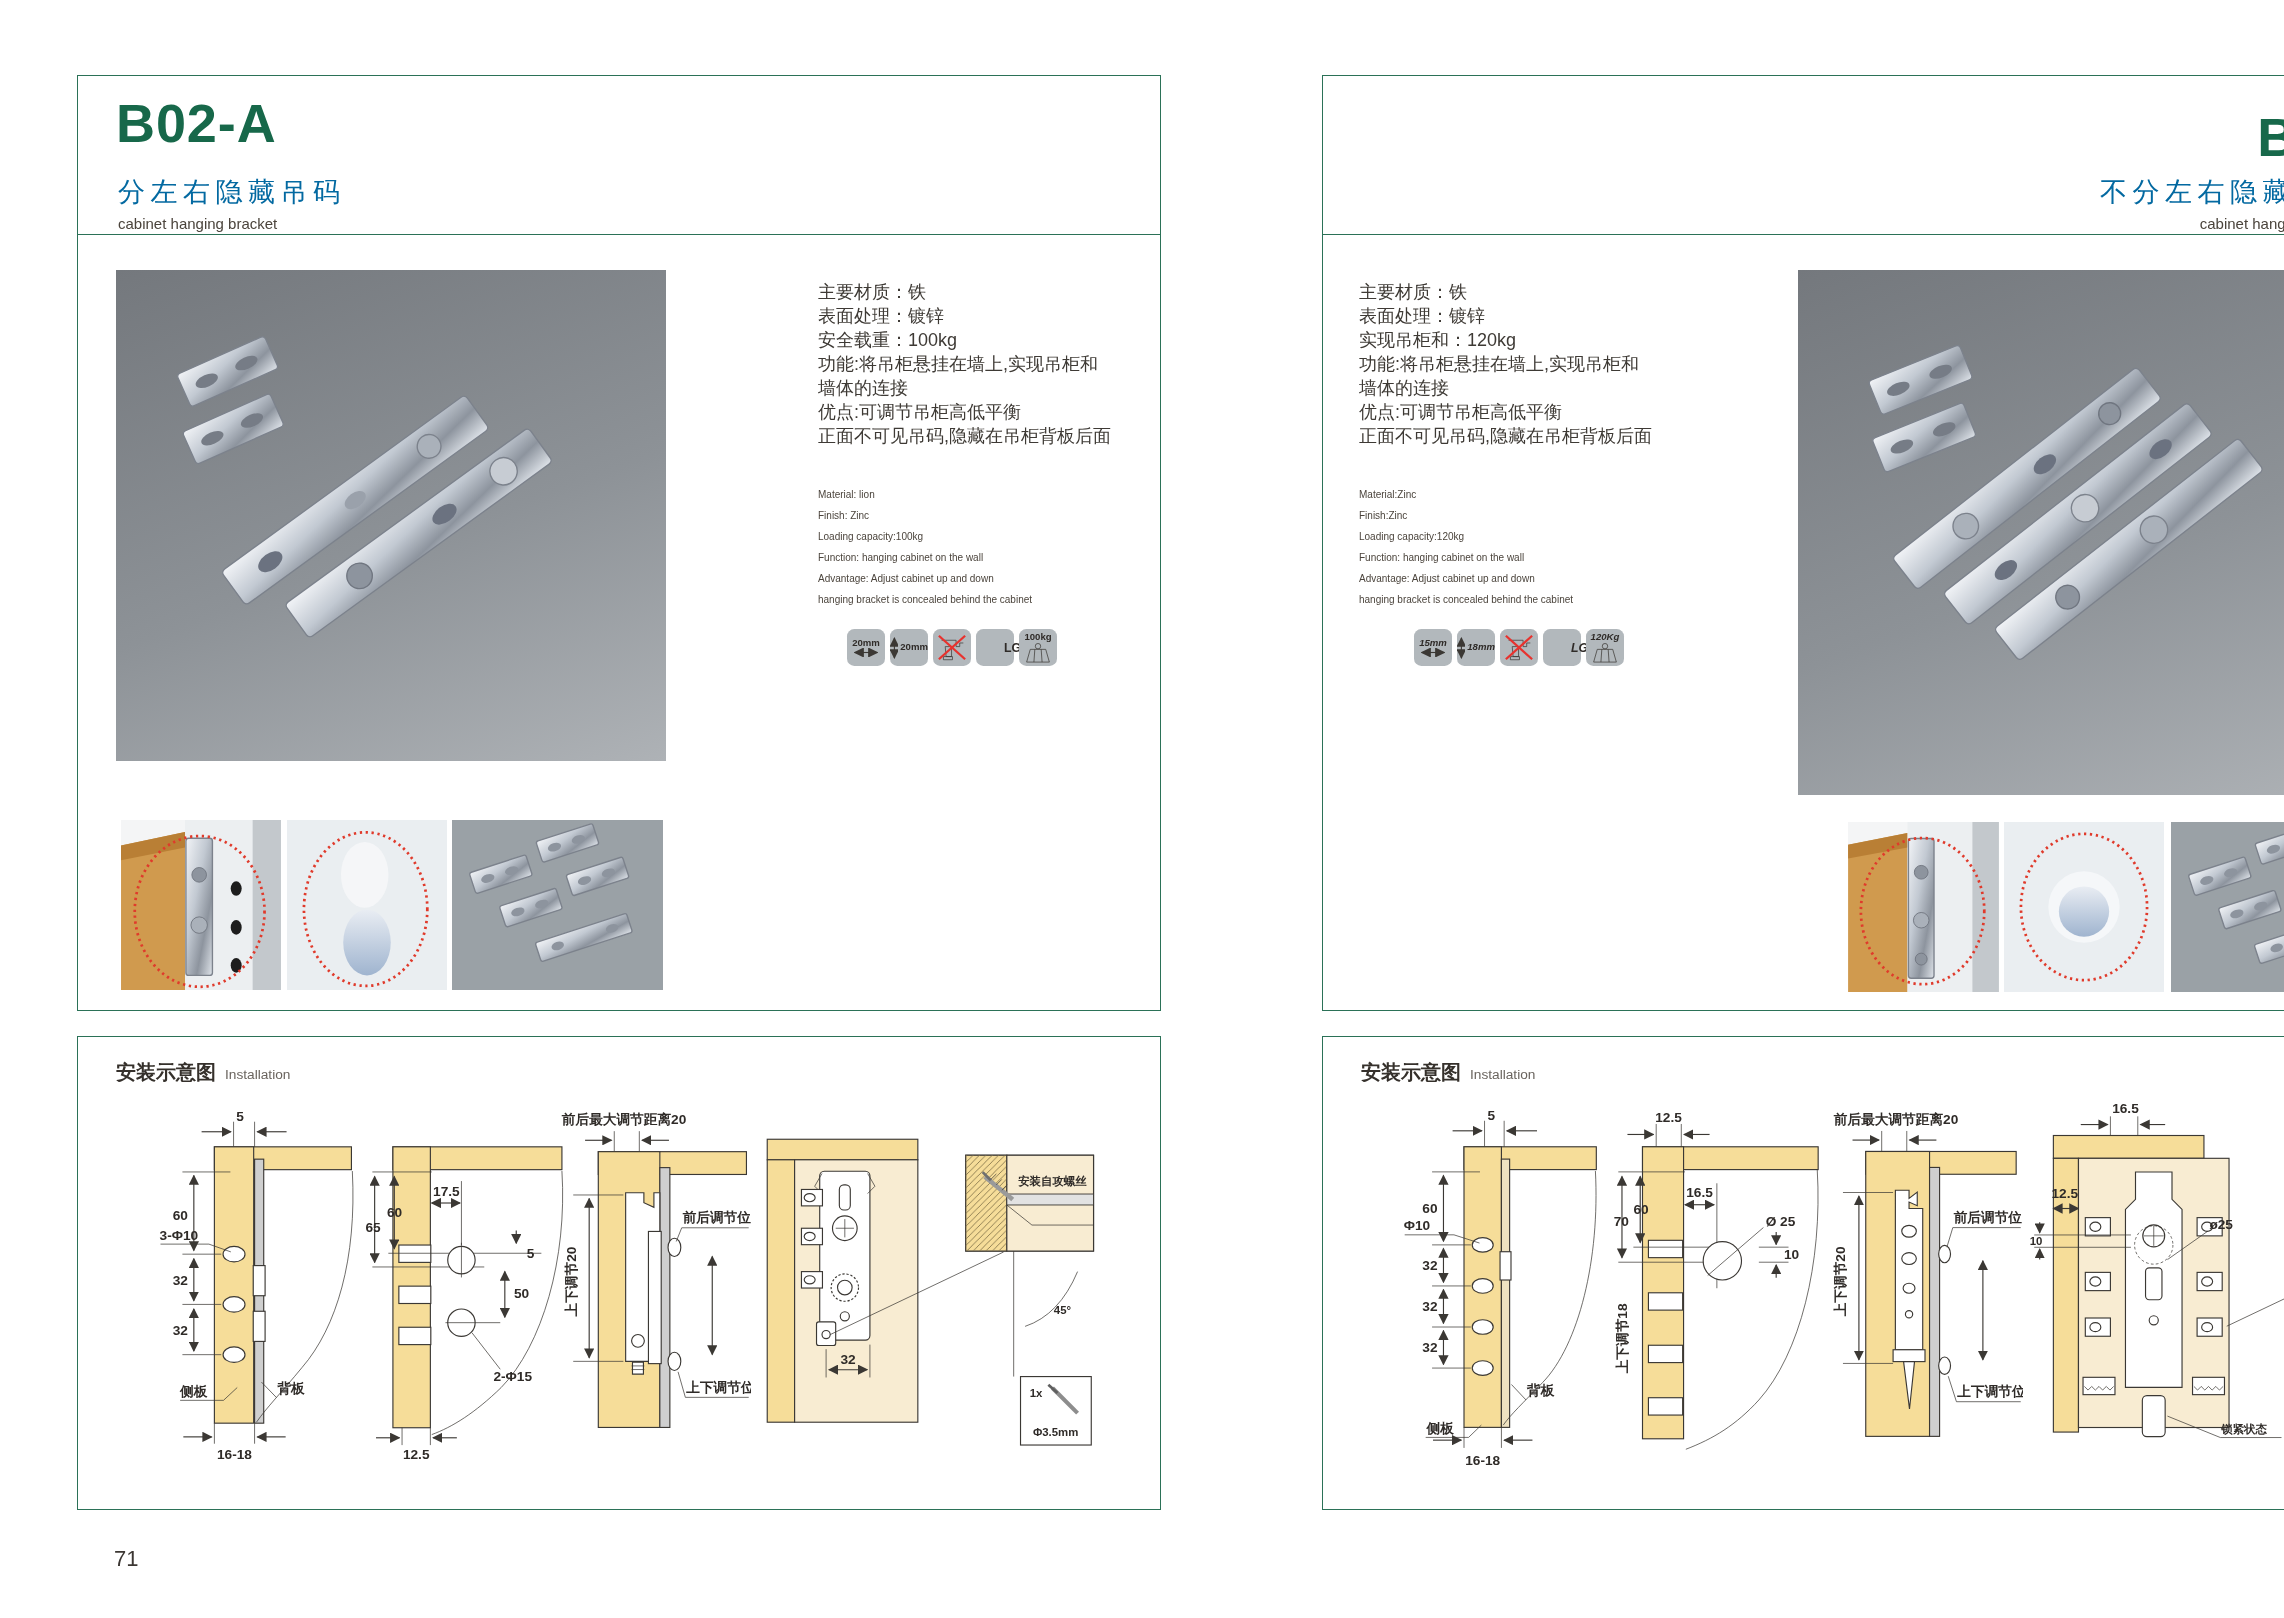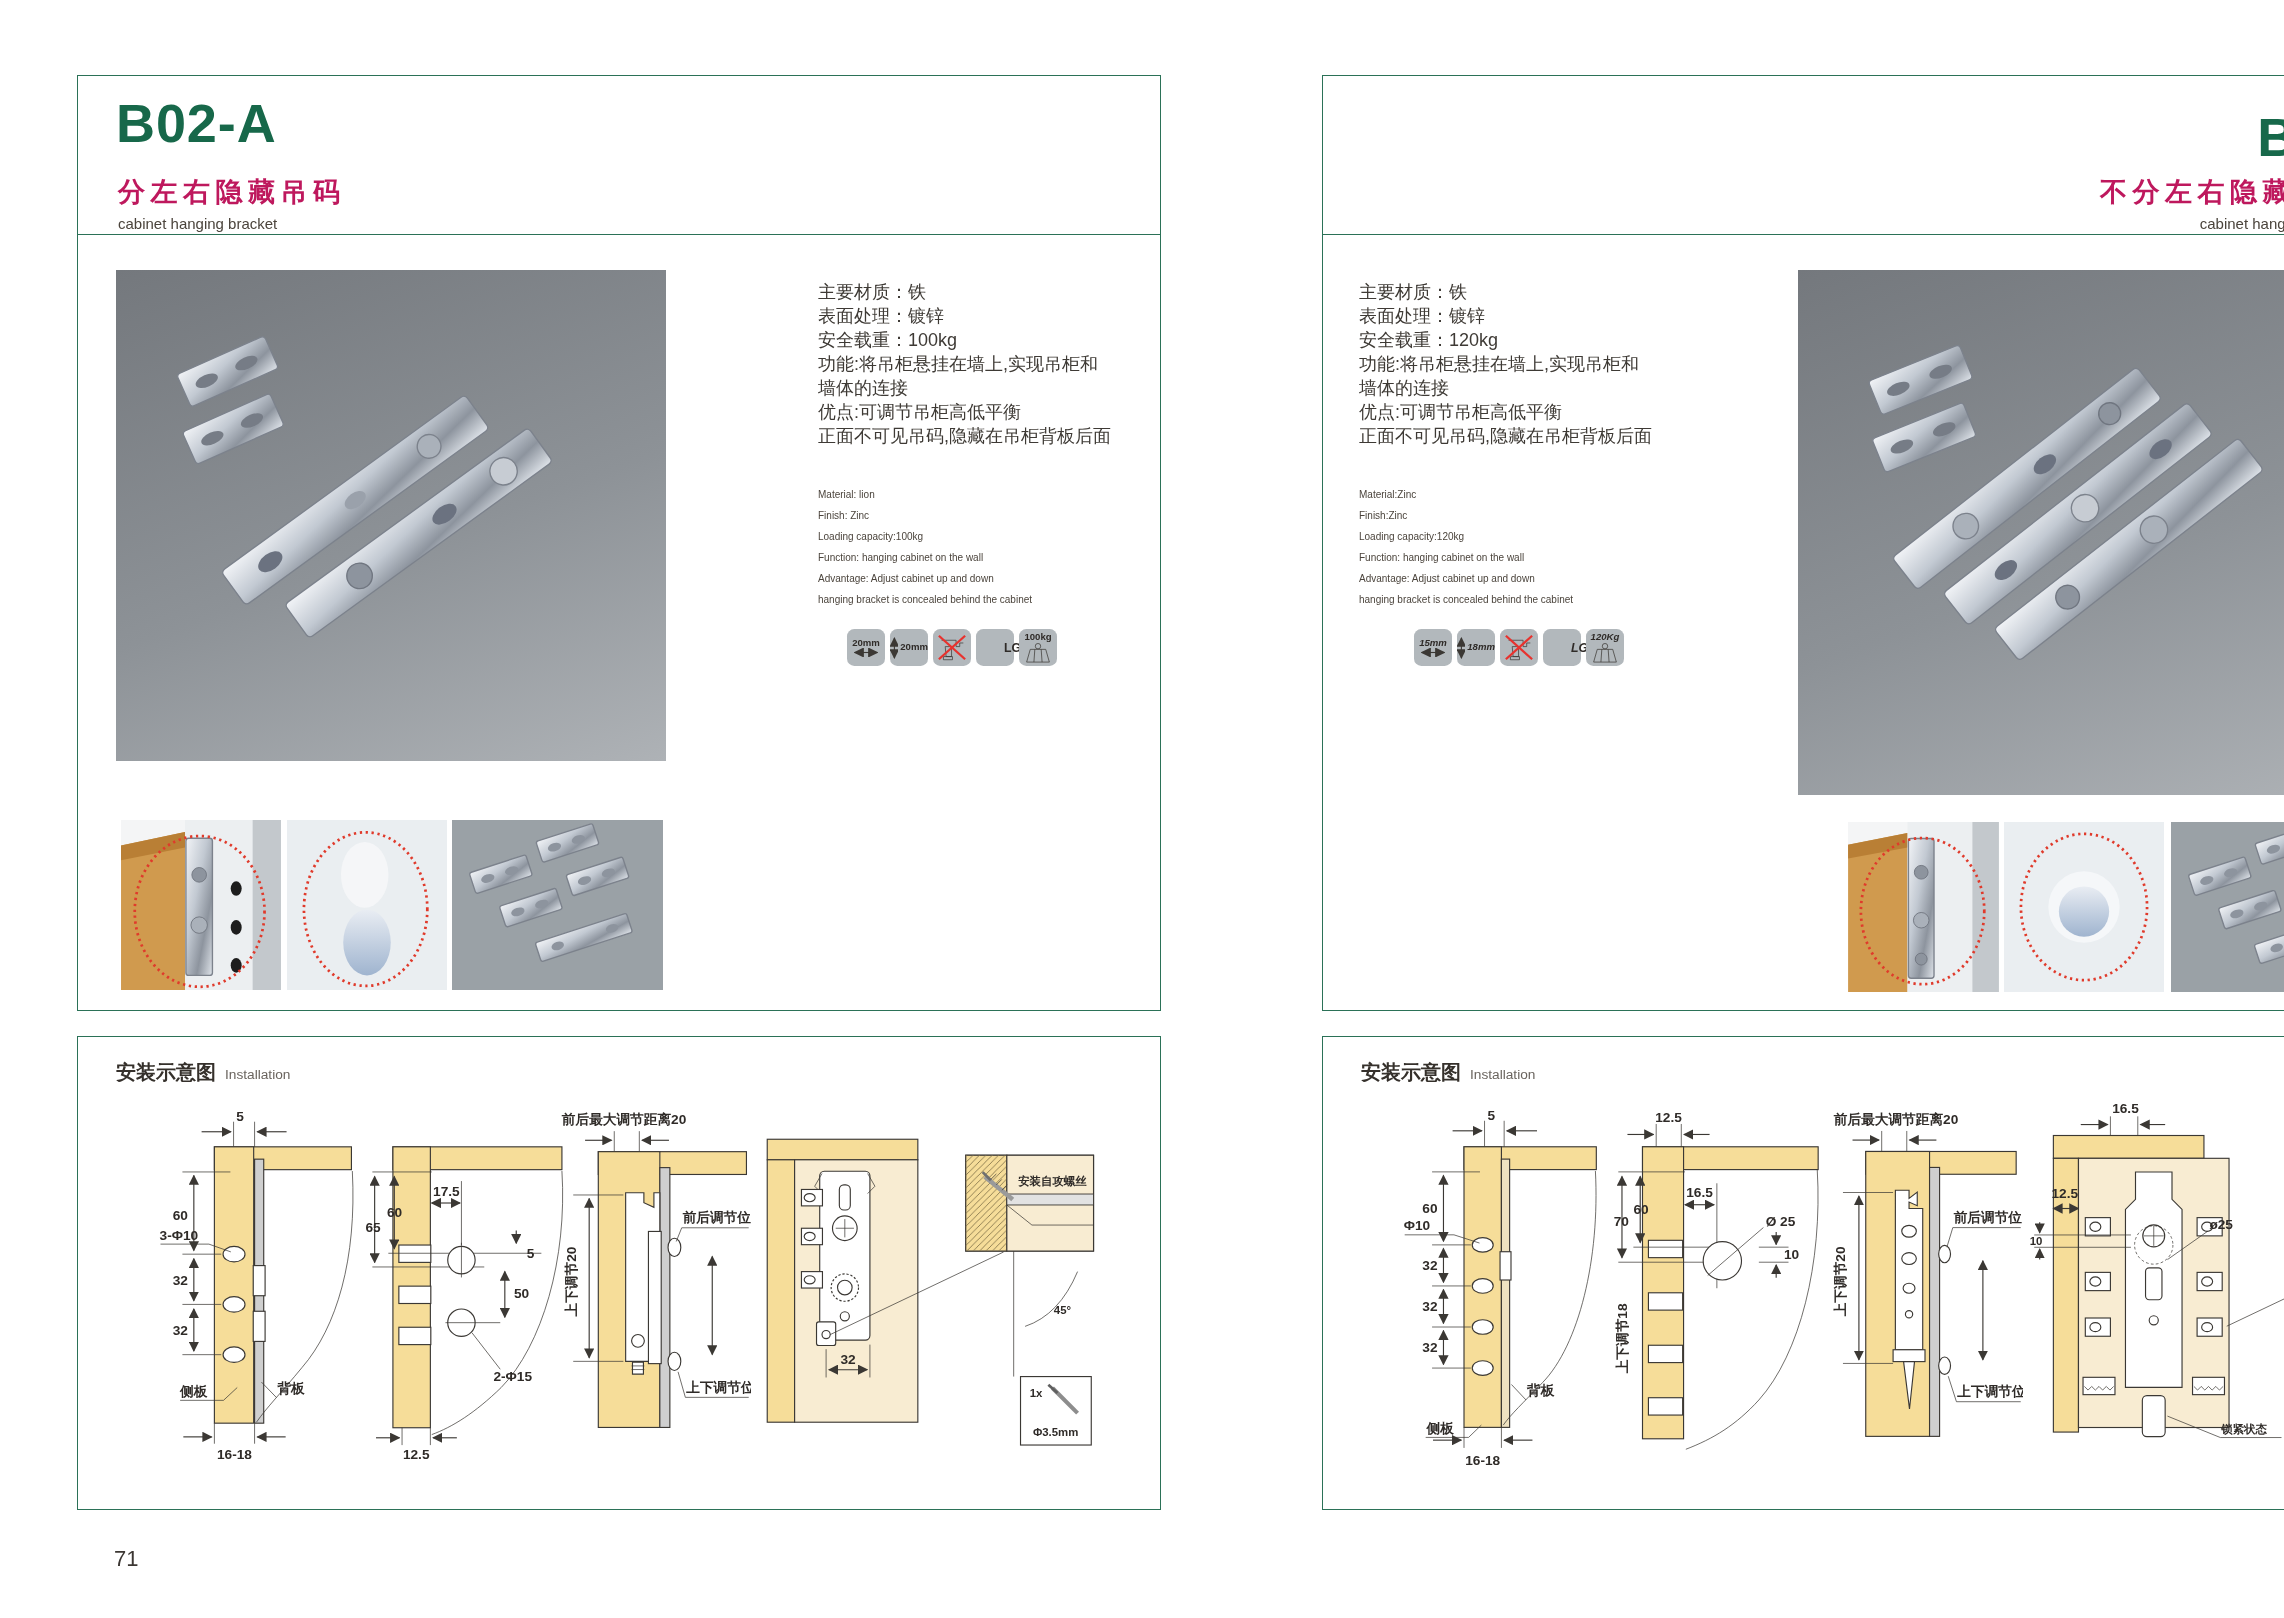--- a/index.html
+++ b/index.html
@@ -2,21 +2,21 @@
 <html style="font-size:7.3px"><head>
 <meta charset="utf-8">
 <style>
   html,body{margin:0;padding:0;background:#ffffff;}
   .canvas{position:relative;width:2482px;height:1618px;background:#fff;overflow:hidden;
           font-family:"Liberation Sans",sans-serif;color:#3e3a35;}
   .abs{position:absolute;}
   .pg-box{position:absolute;border:1.4px solid #2b7157;box-sizing:border-box;background:#fff;}
   .divider{position:absolute;height:0;border-top:1.4px solid #2b7157;}
   .code{font-weight:bold;color:#17684a;font-size:54px;letter-spacing:0.9px;line-height:1;}
-  .tcn{color:#be185d;font-size:27px;letter-spacing:5.5px;font-weight:700;line-height:1;}
+  .tcn{color:#0369a1;font-size:27px;letter-spacing:5.5px;font-weight:400;line-height:1;}
   .sub{font-size:15px;color:#4b443c;line-height:1;}
   .right-align{text-align:right;}
   .spec{font-size:18px;line-height:24px;color:#3e3a35;}
   .spec-en{font-size:10px;line-height:21px;color:#4b443c;}
   .photo{position:absolute;background:linear-gradient(160deg,#74787d 0%,#8d9297 55%,#aeb2b6 100%);}
   .thumb{position:absolute;overflow:hidden;}
   .icon-row{position:absolute;display:flex;gap:5px;align-items:flex-end;}
   .tile{width:38px;height:37px;border-radius:7.3px;background:#b2b8bc;display:flex;flex-direction:column;
         align-items:center;justify-content:center;color:#2f2b28;}
   .tile .lbl{font-size:9.6px;font-weight:600;line-height:1.1;}
@@ -375,21 +375,21 @@
 
   <div class="abs code right-align" style="left:1994px;top:110px;width:365px;">B03</div>
   <div class="abs tcn right-align" style="left:1903px;top:179px;width:457px;">不分左右隐藏吊码</div>
   <div class="abs sub right-align" style="left:1994px;top:216px;width:365px;">cabinet hanging bracket</div>
   <div class="divider" style="left:1322px;top:234px;width:1071px;"></div>
 
   
   <div class="abs spec" style="left:1359px;top:280px;width:329px;">
     <div>主要材质：铁</div>
     <div>表面处理：镀锌</div>
-    <div>安全载重：120kg</div>
+    <div>实现吊柜和：120kg</div>
     <div>功能:将吊柜悬挂在墙上,实现吊柜和</div>
     <div>墙体的连接</div>
     <div>优点:可调节吊柜高低平衡</div>
     <div>正面不可见吊码,隐藏在吊柜背板后面</div>
   </div>
   <div class="abs spec-en" style="left:1359px;top:484px;width:338px;">
     <div>Material:Zinc</div>
     <div>Finish:Zinc</div>
     <div>Loading capacity:120kg</div>
     <div>Function: hanging cabinet on the wall</div>

